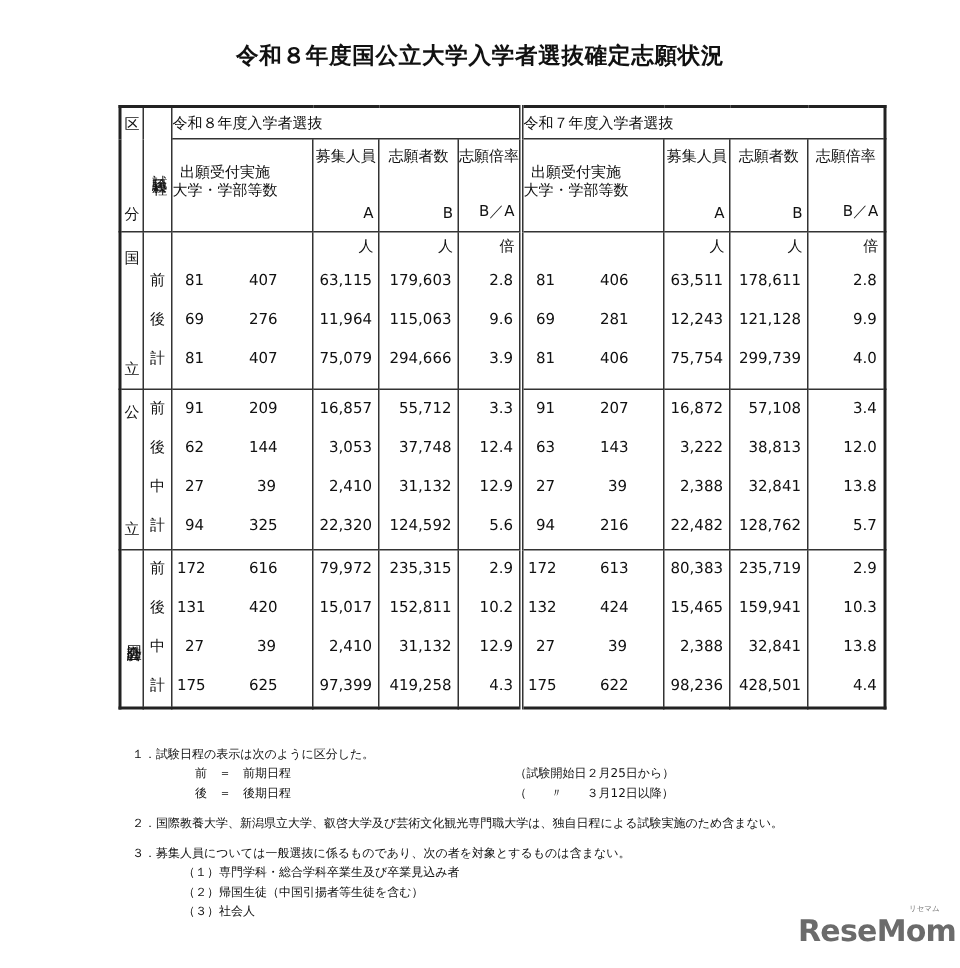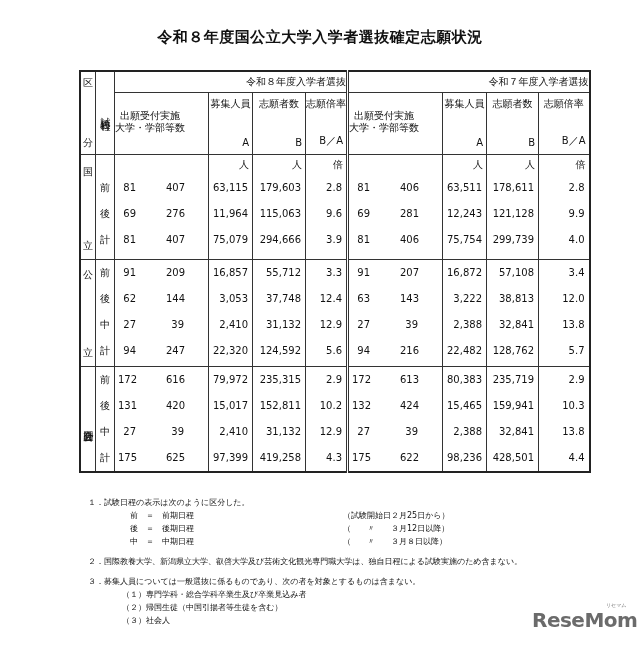--- a/index.html
+++ b/index.html
@@ -1,20 +1,20 @@
 <!DOCTYPE html>
 <html><head>
 <meta charset="utf-8">
 <style>
   html,body{margin:0;padding:0;background:#fff;}
   body{width:640px;height:645px;position:relative;overflow:hidden;font-family:"DejaVu Sans",sans-serif;color:#111;}
   .title{position:absolute;left:0;width:640px;top:28px;text-align:center;font-size:15px;font-weight:bold;letter-spacing:0.5px;}
   table.main{position:absolute;left:79px;top:70px;border-collapse:collapse;border:2px solid #222;font-size:10px;table-layout:fixed;}
   table.main td{border:1px solid #333;padding:0;vertical-align:top;}
-  .hdr-top{height:20px;text-align:right;vertical-align:middle !important;font-size:10px;}
+  .hdr-top{height:20px;text-align:left;vertical-align:middle !important;font-size:10px;}
   .vtxt{writing-mode:vertical-rl;text-orientation:upright;letter-spacing:2px;font-size:10px;}
   .colhead{position:relative;height:58px;}
   .colhead .lbl{position:absolute;top:4px;left:0;right:0;text-align:center;font-size:10px;}
   .colhead .sub{position:absolute;bottom:3px;right:3px;font-size:10px;}
   .univhead{height:58px;display:flex;align-items:center;text-align:center;font-size:10px;line-height:12px;}
   .dbl-left{border-left:3px double #333 !important;}
   .sec td{vertical-align:top;}
   .cell-stack{display:flex;flex-direction:column;}
   .r{height:26px;line-height:26px;white-space:nowrap;font-size:10px;}
   .unit{height:20px;line-height:20px;text-align:right;padding-right:3px;font-size:10px;}
@@ -263,21 +263,21 @@
             </div>
       <div class="r univ">
               <span class="u1">27</span>
               <span class="u2"></span>
               <span class="u3">39</span>
               <span class="u4"></span>
             </div>
       <div class="r univ">
               <span class="u1">94</span>
               <span class="u2"></span>
-              <span class="u3">247</span>
+              <span class="u3">325</span>
               <span class="u4"></span>
             </div>
           </div>
         </td>
     <td>
           <div class="cell-stack">
       <div class="r num">16,857</div>
       <div class="r num">3,053</div>
       <div class="r num">2,410</div>
       <div class="r num">22,320</div>
@@ -468,21 +468,20 @@
           </div>
         </td>
   </tr>
 </tbody>
   </table>
 
 <div class="notes">
   <div class="line">１．試験日程の表示は次のように区分した。</div>
   <div class="line ind"><span>前　＝　前期日程</span><span style="position:absolute;left:255px;">（試験開始日２月25日から）</span></div>
   <div class="line ind"><span>後　＝　後期日程</span><span style="position:absolute;left:255px;">（　　〃　　３月12日以降）</span></div>
-  <div class="line ind"><span>中　＝　中期日程</span><span style="position:absolute;left:255px;">（　　〃　　３月８日以降）</span></div>
   <div class="line" style="margin-top:7px;">２．国際教養大学、新潟県立大学、叡啓大学及び芸術文化観光専門職大学は、独自日程による試験実施のため含まない。</div>
   <div class="line" style="margin-top:7px;">３．募集人員については一般選抜に係るものであり、次の者を対象とするものは含まない。</div>
   <div class="line" style="padding-left:34px;">（１）専門学科・総合学科卒業生及び卒業見込み者</div>
   <div class="line" style="padding-left:34px;">（２）帰国生徒（中国引揚者等生徒を含む）</div>
   <div class="line" style="padding-left:34px;">（３）社会人</div>
 </div>
 
 <div class="logo-ruby">リセマム</div>
 <div class="logo">ReseMom</div>
 

